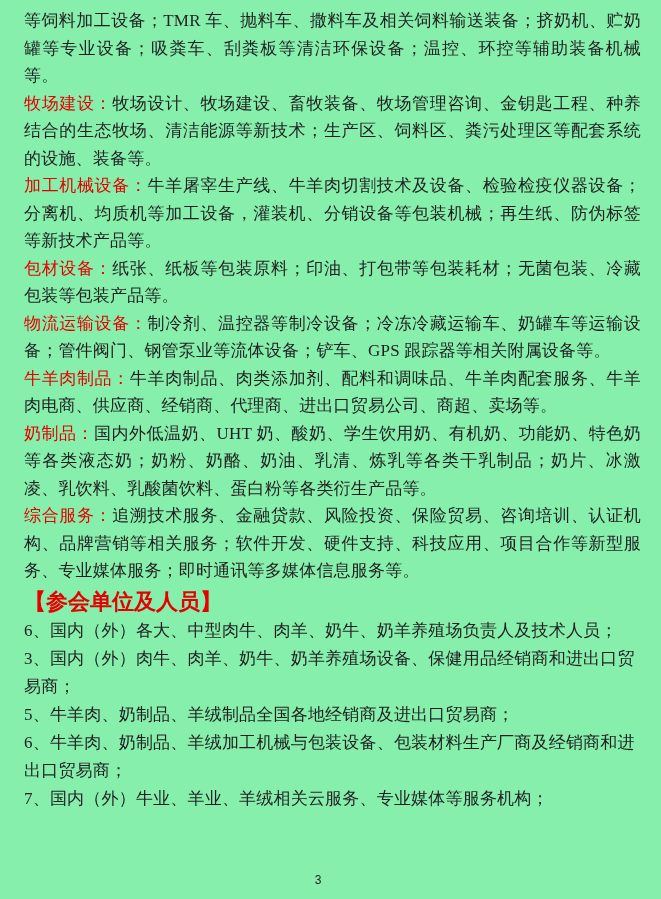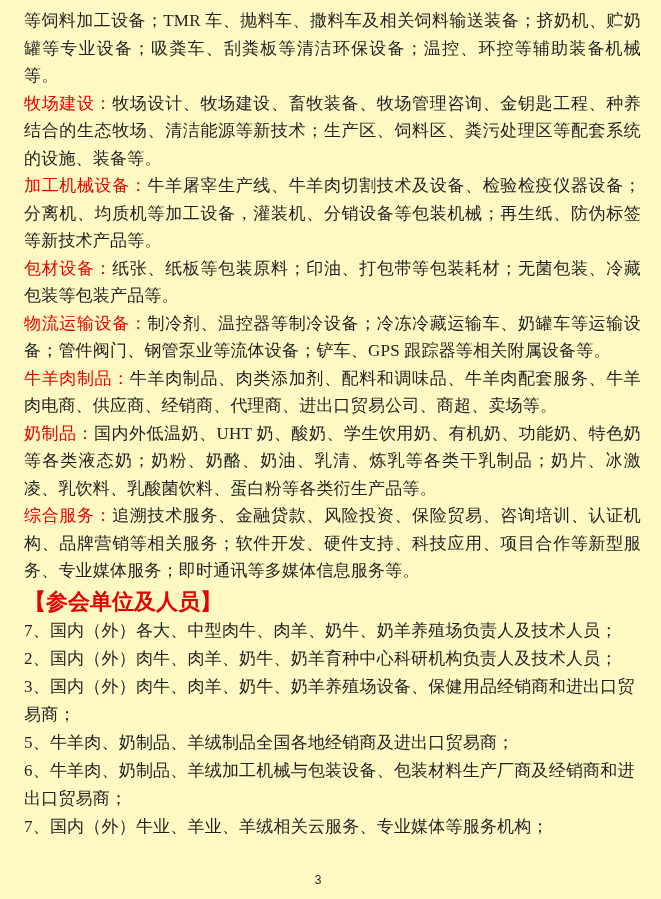--- a/index.html
+++ b/index.html
@@ -4,21 +4,21 @@
 <style>
   html, body {
     margin: 0;
     padding: 0;
     background: #ffffff;
   }
   .page {
     position: relative;
     width: 661px;
     height: 899px;
-    background: #fef9c3;
+    background: #86efac;
     overflow: hidden;
     font-family: "Liberation Serif", "DejaVu Serif", serif;
     color: #1f1f1f;
   }
   .content {
     padding: 7px 20px 0 24px;
   }
   p.body-para {
     margin: 0;
     font-size: 17px;
@@ -84,22 +84,21 @@
     <p class="body-para"><span class="cat-label">牛羊肉制品：</span><span>牛羊肉制品、肉类添加剂、配料和调味品、牛羊肉配套服务、牛羊肉电商、供应商、经销商、代理商、进出口贸易公司、商超、卖场等。</span></p>
 
 
     <p class="body-para"><span class="cat-label">奶制品：</span><span>国内外低温奶、UHT 奶、酸奶、学生饮用奶、有机奶、功能奶、特色奶等各类液态奶；奶粉、奶酪、奶油、乳清、炼乳等各类干乳制品；奶片、冰激凌、乳饮料、乳酸菌饮料、蛋白粉等各类衍生产品等。</span></p>
 
     <p class="body-para"><span class="cat-label">综合服务：</span><span>追溯技术服务、金融贷款、风险投资、保险贸易、咨询培训、认证机构、品牌营销等相关服务；软件开发、硬件支持、科技应用、项目合作等新型服务、专业媒体服务；即时通讯等多媒体信息服务等。</span></p>
 
     <h2 class="section-heading">【参会单位及人员】</h2>
 
     <ul class="attendee-list">
-      <li>7、国内（外）各大、中型肉牛、肉羊、奶牛、奶羊养殖场负责人及技术人员；</li>
-      <li>2、国内（外）肉牛、肉羊、奶牛、奶羊育种中心科研机构负责人及技术人员；</li>
+      <li>6、国内（外）各大、中型肉牛、肉羊、奶牛、奶羊养殖场负责人及技术人员；</li>
       <li>3、国内（外）肉牛、肉羊、奶牛、奶羊养殖场设备、保健用品经销商和进出口贸易商；</li>
       <li>5、牛羊肉、奶制品、羊绒制品全国各地经销商及进出口贸易商；</li>
       <li>6、牛羊肉、奶制品、羊绒加工机械与包装设备、包装材料生产厂商及经销商和进出口贸易商；</li>
       <li>7、国内（外）牛业、羊业、羊绒相关云服务、专业媒体等服务机构；</li>
 
     </ul>
 
   </div>
 
   <div class="page-number">3</div>

